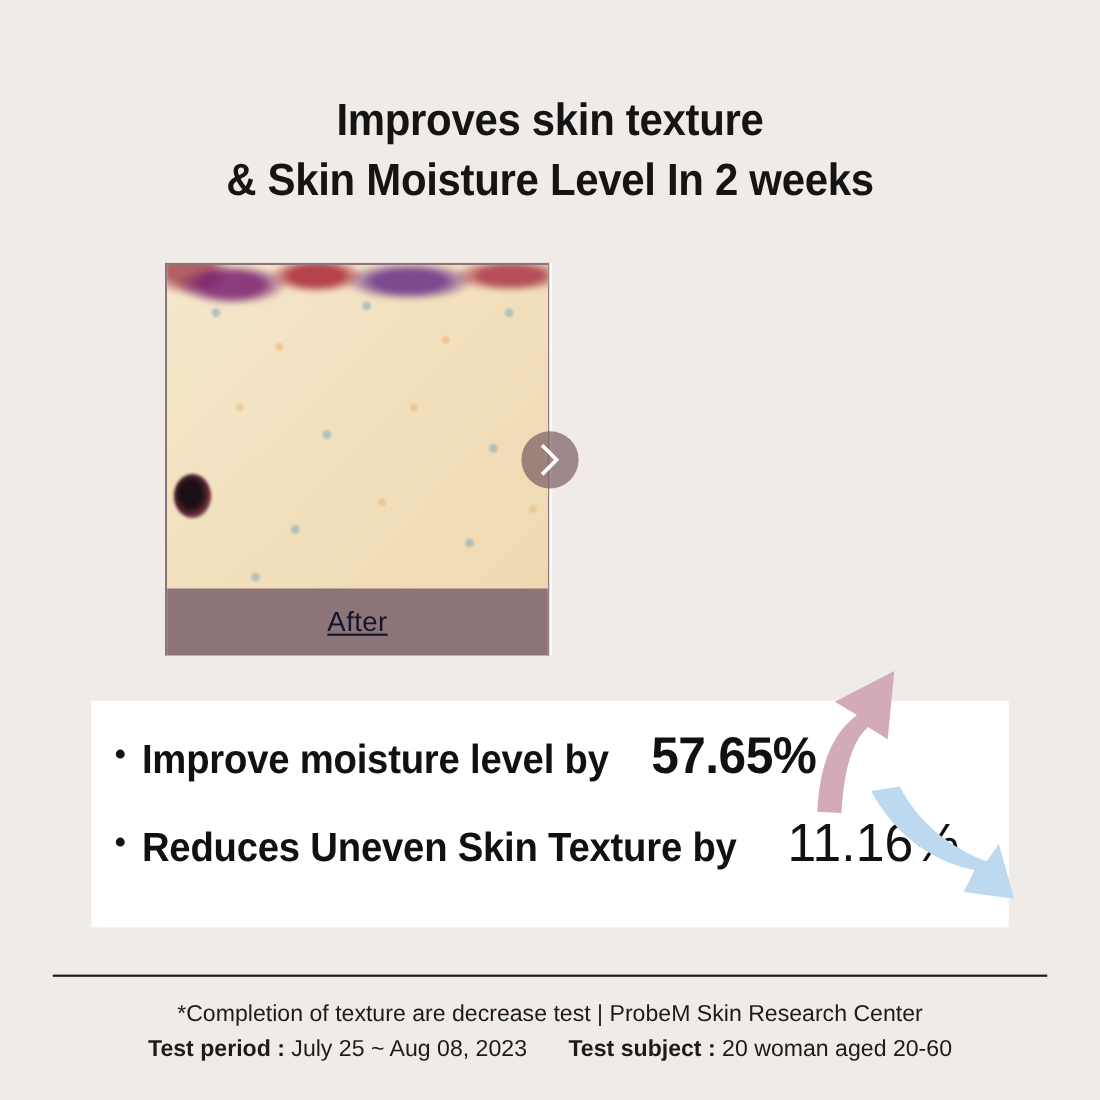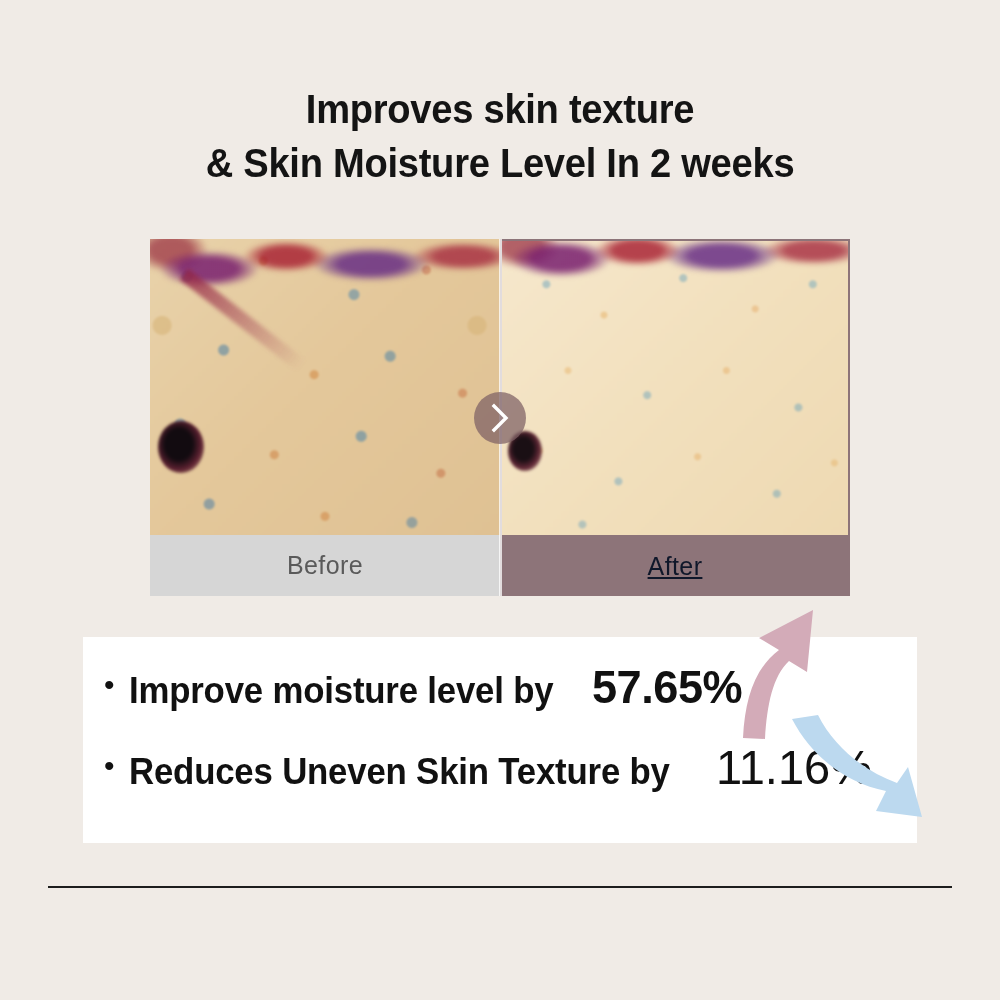--- a/index.html
+++ b/index.html
@@ -196,31 +196,20 @@
 <div class="page">
 
   <div class="heading">
     <div class="l1">Improves skin texture</div>
     <div class="l2">&amp; Skin Moisture Level In 2 weeks</div>
   </div>
 
   <div class="compare">
     <div class="panes">
 
-      <div class="pane before">
-        <div class="photo">
-          <div class="skin-before"></div>
-          <div class="veins"></div>
-          <div class="streak"></div>
-          <div class="pore"></div>
-        </div>
-        <div class="label-bar">
-          <span>Before</span>
-        </div>
-      </div>
 
       <div class="pane after">
         <div class="photo">
           <div class="skin-after"></div>
           <div class="veins slim"></div>
           <div class="pore after-pore"></div>
         </div>
         <div class="label-bar">
           <span>After</span>
         </div>
@@ -260,14 +249,24 @@
     <div class="claim claim-2">
       <span class="bullet">•</span>
       <span class="claim-text">Reduces Uneven Skin Texture by</span>
       <span class="claim-num">11.16%</span>
     </div>
 
   </div>
 
   <div class="rule"></div>
 
+  <div class="footer">
+    <div class="line1">*Completion of texture are decrease test | ProbeM Skin Research Center</div>
+    <div class="line2">
+      <b>Test period :</b>
+      <span>July 25 ~ Aug 08, 2023</span>
+      <span class="gap"></span>
+      <b>Test subject :</b>
+      <span>20 woman aged 20-60</span>
+    </div>
+  </div>
 
 </div>
 
 </body></html>

